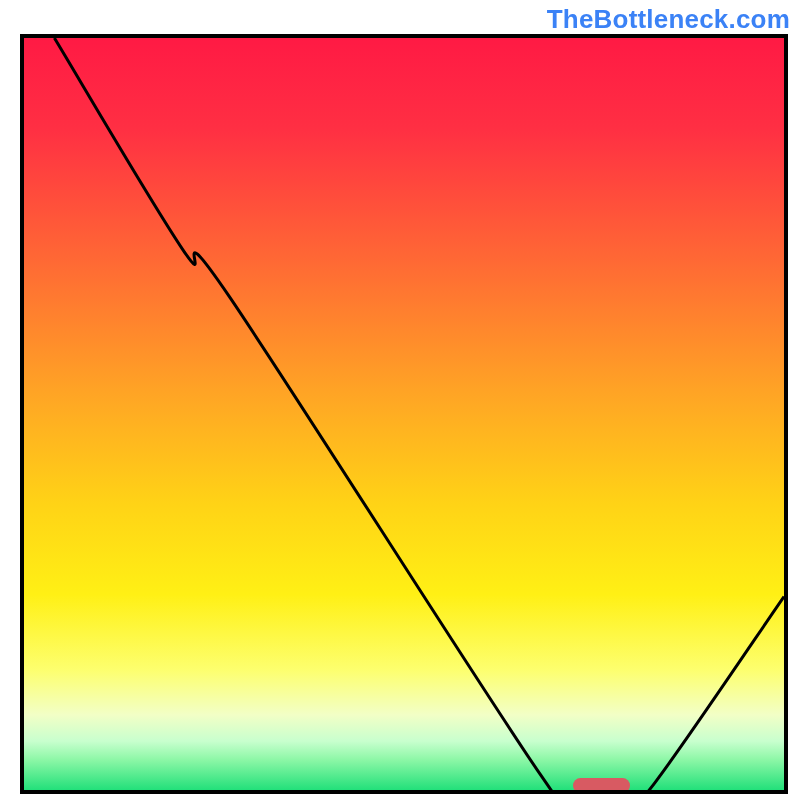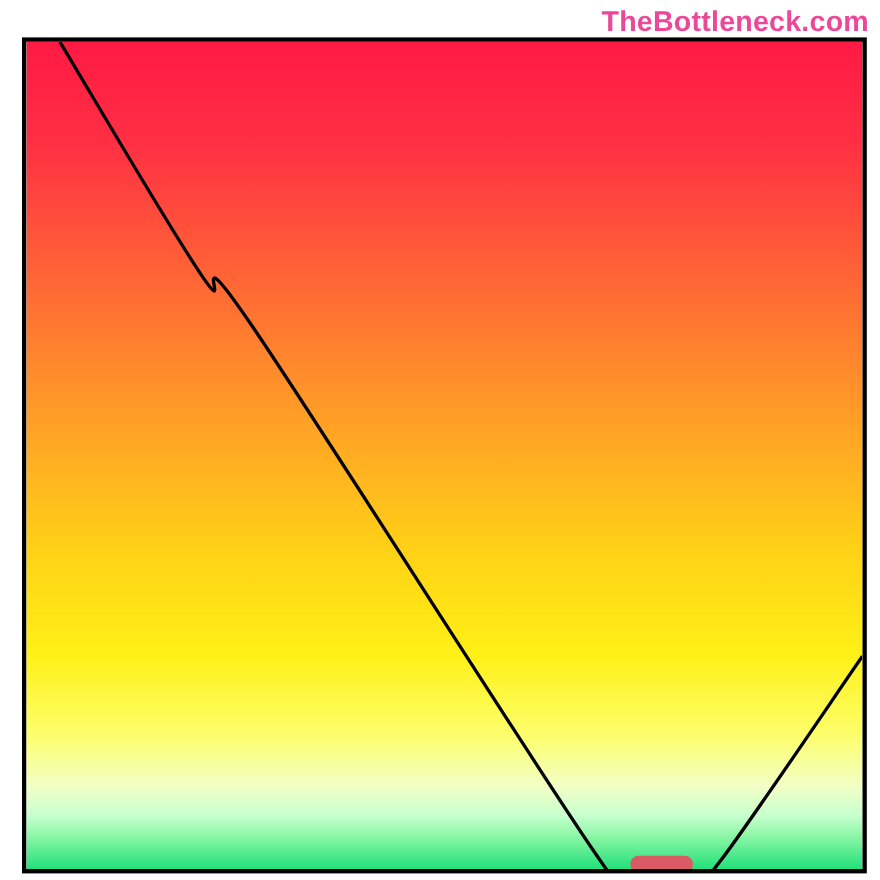--- a/index.html
+++ b/index.html
@@ -15,21 +15,21 @@
     position: relative;
     width: 800px;
     height: 800px;
   }
   .watermark {
     position: absolute;
     top: 4px;
     right: 10px;
     font-size: 26px;
     font-weight: 600;
-    color: #ec4899;
+    color: #3b82f6;
     letter-spacing: 0.2px;
     user-select: none;
   }
   .plot-frame {
     position: absolute;
     box-sizing: border-box;
   }
   .plot-inner {
     position: absolute;
     overflow: hidden;

